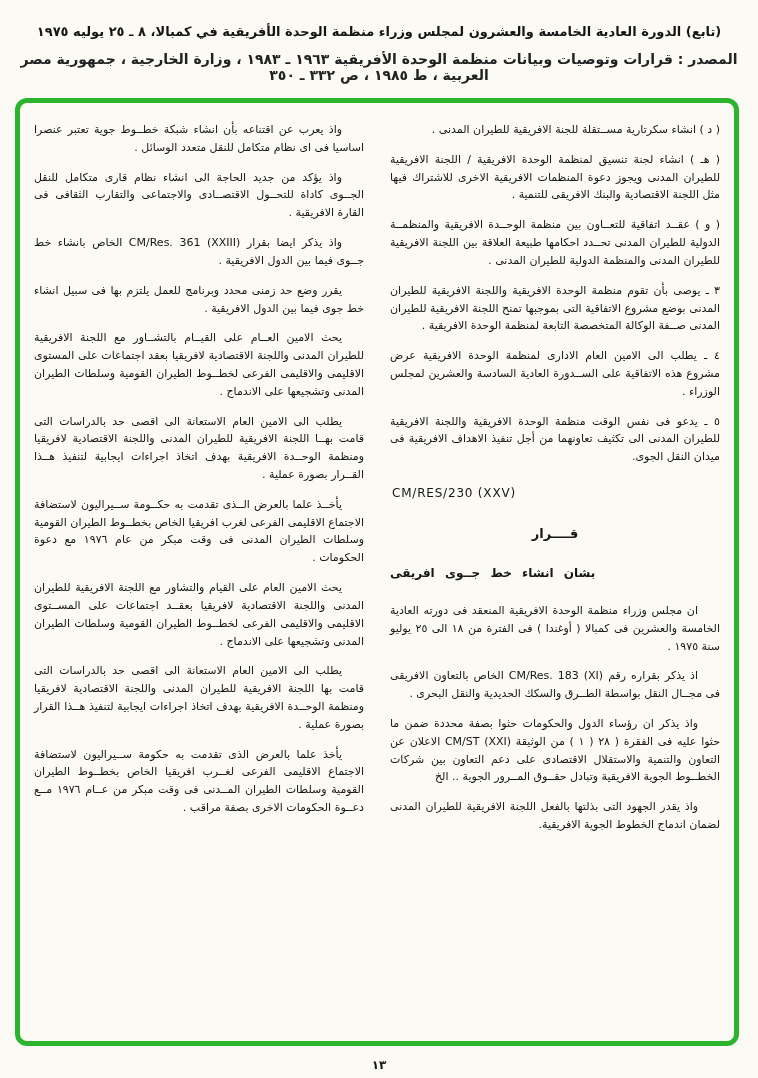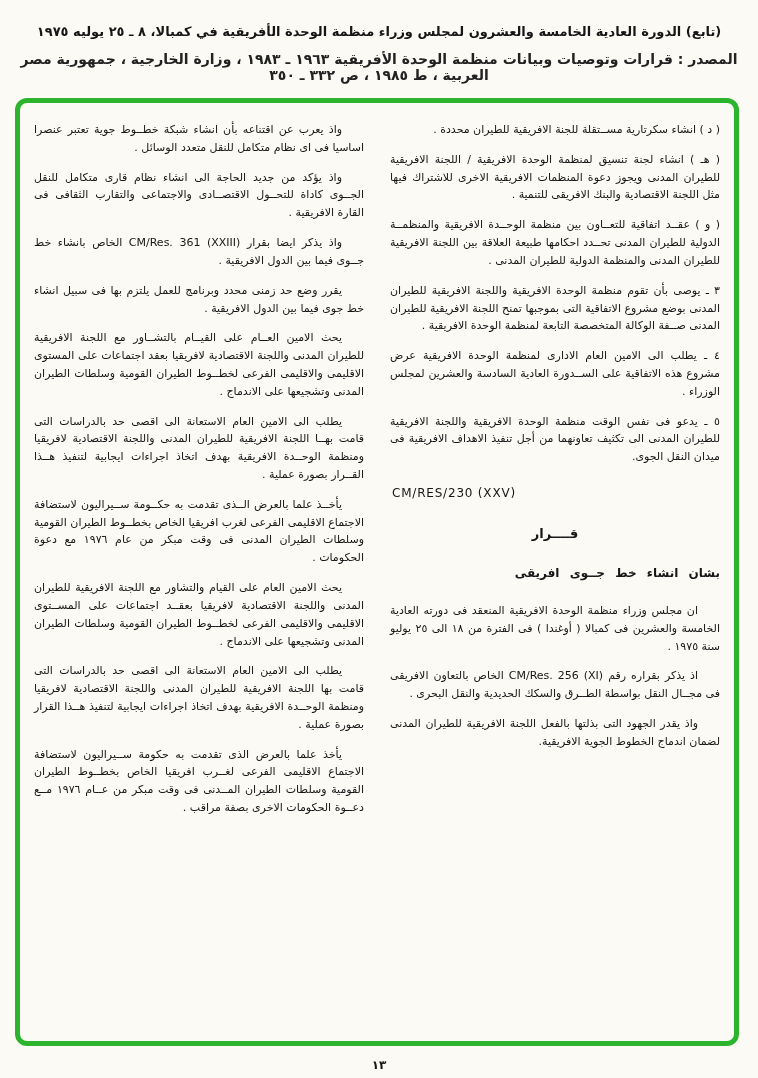--- a/index.html
+++ b/index.html
@@ -76,21 +76,21 @@
     margin: 18px 0 20px 2px;
   }
   .h-qarar {
     text-align: center;
     font-weight: bold;
     font-size: 13px;
     letter-spacing: 3px;
     margin: 2px 0 20px 0;
   }
   .h-subject {
-    text-align: right;
+    text-align: left;
     font-weight: bold;
     font-size: 12px;
     word-spacing: 6px;
     margin: 0 0 18px 0;
   }
   .footer {
     position: absolute;
     bottom: 6px;
     left: 0;
     width: 100%;
@@ -106,31 +106,32 @@
 
   <div class="header">
     <div class="header-line1">(تابع) الدورة العادية الخامسة والعشرون لمجلس وزراء منظمة الوحدة الأفريقية في كمبالا، ٨ ـ ٢٥ يوليه ١٩٧٥</div>
     <div class="header-line2">المصدر :  قرارات وتوصيات وبيانات منظمة الوحدة الأفريقية ١٩٦٣ ـ ١٩٨٣ ، وزارة الخارجية ، جمهورية مصر العربية ، ط ١٩٨٥ ، ص ٣٣٢ ـ ٣٥٠</div>
   </div>
 
   <div class="content-frame" style="border-color: rgb(44, 181, 44);">
     <div class="columns">
 
       <div class="col">
-        <p class="para item">( د ) انشاء سكرتارية مســتقلة للجنة الافريقية للطيران محددة .</p>
+        <p class="para item">( د ) انشاء سكرتارية مســتقلة للجنة الافريقية للطيران المدنى .</p>
         <p class="para item">( هـ ) انشاء لجنة تنسيق لمنظمة الوحدة الافريقية / اللجنة الافريقية للطيران المدنى ويجوز دعوة المنظمات الافريقية الاخرى للاشتراك فيها مثل اللجنة الاقتصادية والبنك الافريقى للتنمية .</p>
         <p class="para item">( و ) عقــد اتفاقية للتعــاون بين منظمة الوحــدة الافريقية والمنظمــة الدولية للطيران المدنى تحــدد احكامها طبيعة العلاقة بين اللجنة الافريقية للطيران المدنى والمنظمة الدولية للطيران المدنى .</p>
         <p class="para item">٣ ـ يوصى بأن تقوم منظمة الوحدة الافريقية واللجنة الافريقية للطيران المدنى بوضع مشروع الاتفاقية التى بموجبها تمنح اللجنة الافريقية للطيران المدنى صــفة الوكالة المتخصصة التابعة لمنظمة الوحدة الافريقية .</p>
         <p class="para item">٤ ـ يطلب الى الامين العام الادارى لمنظمة الوحدة الافريقية عرض مشروع هذه الاتفاقية على الســدورة العادية السادسة والعشرين لمجلس الوزراء .</p>
         <p class="para item">٥ ـ يدعو فى نفس الوقت منظمة الوحدة الافريقية واللجنة الافريقية للطيران المدنى الى تكثيف تعاونهما من أجل تنفيذ الاهداف الافريقية فى ميدان النقل الجوى.</p>
         <div class="code-line">CM/RES/230  (XXV)</div>
         <div class="h-qarar">قــــرار</div>
         <div class="h-subject">بشان انشاء خط جــوى افريقى</div>
         <p class="para">ان مجلس وزراء منظمة الوحدة الافريقية المنعقد فى دورته العادية الخامسة والعشرين فى كمبالا ( أوغندا ) فى الفترة من ١٨ الى ٢٥ يوليو سنة ١٩٧٥ .</p>
-        <p class="para">اذ يذكر بقراره رقم CM/Res. 256 (XI) الخاص بالتعاون الافريقى فى مجــال النقل بواسطة الطــرق والسكك الحديدية والنقل البحرى .</p>
+        <p class="para">اذ يذكر بقراره رقم CM/Res. 183 (XI) الخاص بالتعاون الافريقى فى مجــال النقل بواسطة الطــرق والسكك الحديدية والنقل البحرى .</p>
+        <p class="para">واذ يذكر ان رؤساء الدول والحكومات حثوا بصفة محددة ضمن ما حثوا عليه فى الفقرة ( ٢٨ ( ١ ) من الوثيقة CM/ST (XXI) الاعلان عن التعاون والتنمية والاستقلال الاقتصادى على دعم التعاون بين شركات الخطــوط الجوية الافريقية وتبادل حقــوق المــرور الجوية .. الخ</p>
         <p class="para bold">واذ يقدر الجهود التى بذلتها بالفعل اللجنة الافريقية للطيران المدنى لضمان اندماج الخطوط الجوية الافريقية.</p>
       </div>
 
       <div class="col">
         <p class="para">واذ يعرب عن اقتناعه بأن انشاء شبكة خطــوط جوية تعتبر عنصرا اساسيا فى اى نظام متكامل للنقل متعدد الوسائل .</p>
         <p class="para">واذ يؤكد من جديد الحاجة الى انشاء نظام قارى متكامل للنقل الجــوى كاداة للتحــول الاقتصــادى والاجتماعى والتقارب الثقافى فى القارة الافريقية .</p>
         <p class="para">واذ يذكر ايضا بقرار CM/Res. 361 (XXIII) الخاص بانشاء خط جــوى فيما بين الدول الافريقية .</p>
         <p class="para">يقرر وضع حد زمنى محدد وبرنامج للعمل يلتزم بها فى سبيل انشاء خط جوى فيما بين الدول الافريقية .</p>
         <p class="para">يحث الامين العــام على القيــام بالتشــاور مع اللجنة الافريقية للطيران المدنى واللجنة الاقتصادية لافريقيا بعقد اجتماعات على المستوى الاقليمى والاقليمى الفرعى لخطــوط الطيران القومية وسلطات الطيران المدنى وتشجيعها على الاندماج .</p>
         <p class="para">يطلب الى الامين العام الاستعانة الى اقصى حد بالدراسات التى قامت بهــا اللجنة الافريقية للطيران المدنى واللجنة الاقتصادية لافريقيا ومنظمة الوحــدة الافريقية بهدف اتخاذ اجراءات ايجابية لتنفيذ هــذا القــرار بصورة عملية .</p>

